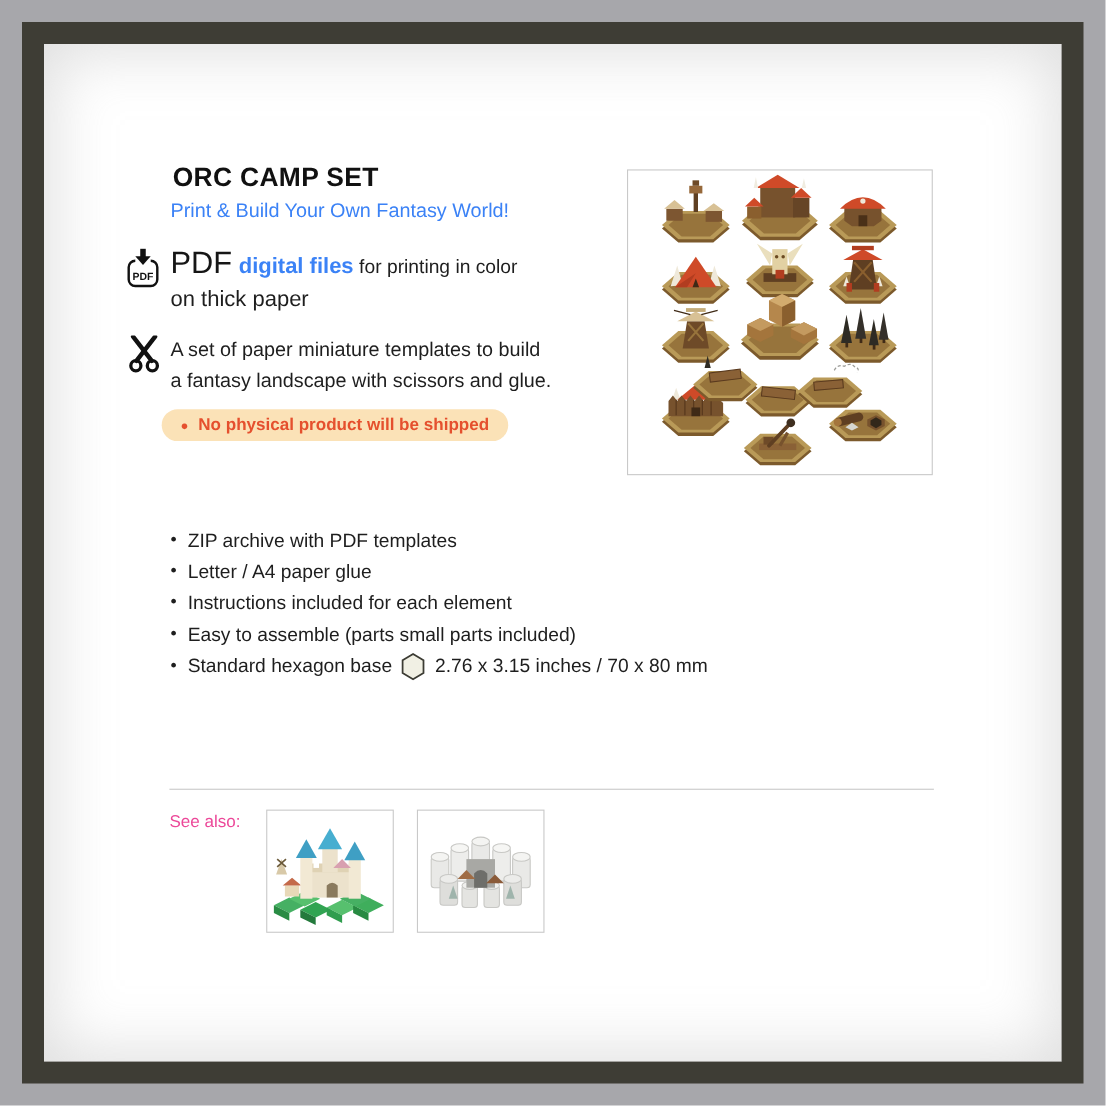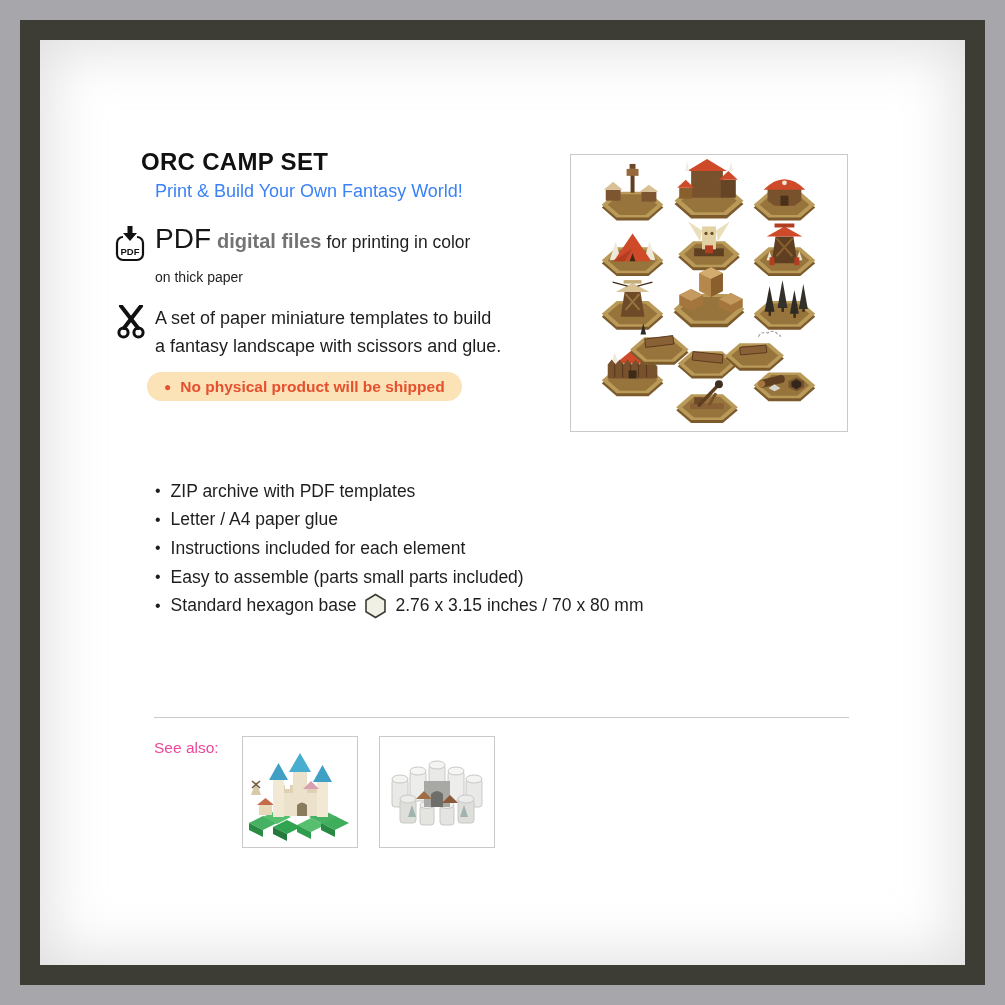--- a/index.html
+++ b/index.html
@@ -11,29 +11,29 @@
     overflow:hidden;
     color:#1e1e1e;
   }
   .frame { position:absolute; inset:20px; background:#3e3d35; }
   .page {
     position:absolute; inset:40px; background:#ffffff;
     box-shadow: inset 0 0 55px 8px rgba(175,175,175,0.40);
   }
   .abs { position:absolute; }
 
-  .title { left:101px; top:108px; font-size:24px; font-weight:bold; letter-spacing:0.3px; color:#111; }
+  .title { left:117px; top:108px; font-size:24px; font-weight:bold; letter-spacing:0.3px; color:#111; }
   .subtitle { left:115px; top:141px; font-size:18px; color:#3b82f6; }
 
   .pdf-icon { left:74px; top:186px; }
   .pdf-text { left:115px; top:182px; width:400px; }
   .pdf-line1 { font-size:17.5px; line-height:34px; white-space:nowrap; }
   .pdf-big { font-size:28px; color:#161616; }
-  .pdf-link { font-size:20px; font-weight:bold; color:#737373; margin:12px 5px 0 6px; cursor:pointer; }
-  .pdf-line2 { font-size:14px; margin-top:10px; }
+  .pdf-link { font-size:20px; font-weight:bold; color:#3b82f6; margin:12px 5px 0 6px; cursor:pointer; }
+  .pdf-line2 { font-size:20px; margin-top:2px; }
 
   .sc-icon { left:76px; top:265px; }
   .build-text { left:115px; top:264px; width:402px; font-size:18px; line-height:28px; }
 
   .badge {
     left:107px; top:332px; height:29px;
     background:#fbe2b7; border-radius:15px;
     display:flex; align-items:center; padding:0 17px;
     font-size:15.5px; font-weight:bold; color:#e5502e;
   }

